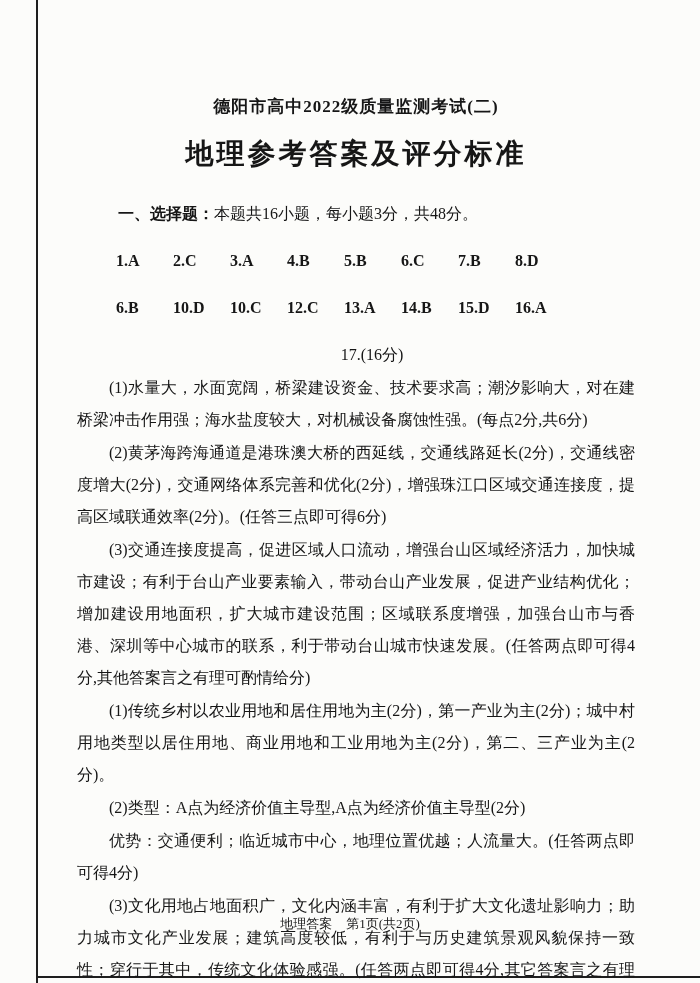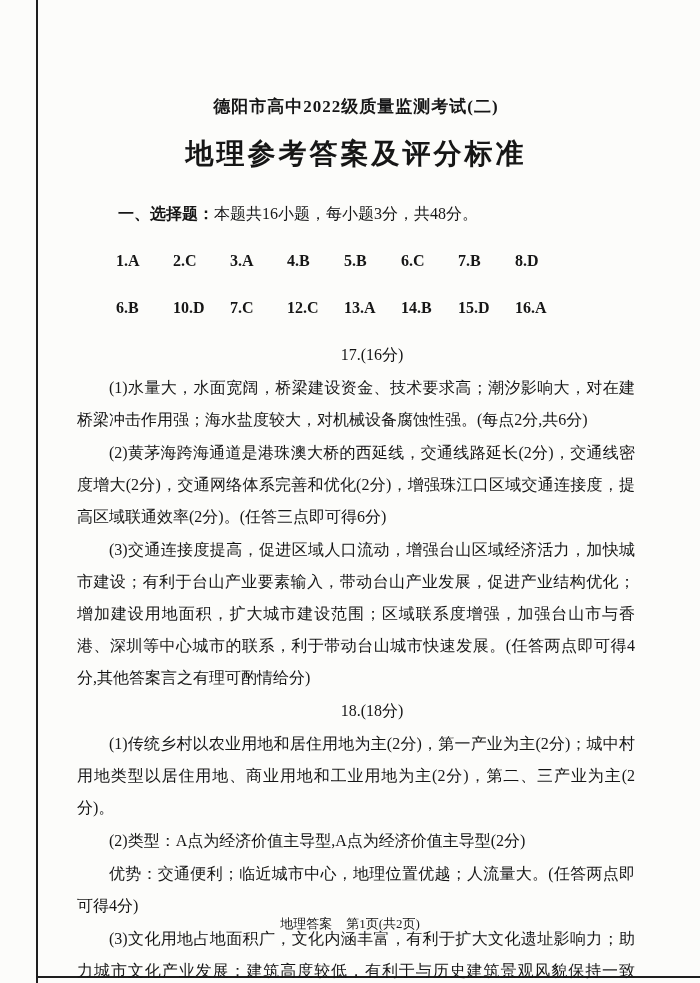--- a/index.html
+++ b/index.html
@@ -90,33 +90,32 @@
 
     <div class="body-block">
 
       <p class="line"><span class="heading-label">一、选择题：</span><span>本题共16小题，每小题3分，共48分。</span></p>
 
       <p class="line answers-row">
         <span class="ans">1.A</span><span class="ans">2.C</span><span class="ans">3.A</span><span class="ans">4.B</span><span class="ans">5.B</span><span class="ans">6.C</span><span class="ans">7.B</span><span class="ans">8.D</span>
       </p>
 
       <p class="line answers-row">
-        <span class="ans">6.B</span><span class="ans">10.D</span><span class="ans">7.C</span><span class="ans">12.C</span><span class="ans">13.A</span><span class="ans">14.B</span><span class="ans">15.D</span><span class="ans">16.A</span>
+        <span class="ans">6.B</span><span class="ans">10.D</span><span class="ans">10.C</span><span class="ans">12.C</span><span class="ans">13.A</span><span class="ans">14.B</span><span class="ans">15.D</span><span class="ans">16.A</span>
       </p>
 
 
       <p class="q-title">17.(16分)</p>
 
       <p class="para">(1)水量大，水面宽阔，桥梁建设资金、技术要求高；潮汐影响大，对在建桥梁冲击作用强；海水盐度较大，对机械设备腐蚀性强。(每点2分,共6分)</p>
 
       <p class="para">(2)黄茅海跨海通道是港珠澳大桥的西延线，交通线路延长(2分)，交通线密度增大(2分)，交通网络体系完善和优化(2分)，增强珠江口区域交通连接度，提高区域联通效率(2分)。(任答三点即可得6分)</p>
 
       <p class="para">(3)交通连接度提高，促进区域人口流动，增强台山区域经济活力，加快城市建设；有利于台山产业要素输入，带动台山产业发展，促进产业结构优化；增加建设用地面积，扩大城市建设范围；区域联系度增强，加强台山市与香港、深圳等中心城市的联系，利于带动台山城市快速发展。(任答两点即可得4分,其他答案言之有理可酌情给分)</p>
 
-      <p class="q-title">18.(18分)</p>
 
       <p class="para">(1)传统乡村以农业用地和居住用地为主(2分)，第一产业为主(2分)；城中村用地类型以居住用地、商业用地和工业用地为主(2分)，第二、三产业为主(2分)。</p>
 
       <p class="para"><span>(2)</span><span class="inline-bold">类型：</span><span>A点为经济价值主导型,A点为经济价值主导型(2分)</span></p>
 
       <p class="para"><span class="inline-bold">优势：</span><span>交通便利；临近城市中心，地理位置优越；人流量大。(任答两点即可得4分)</span></p>
 
       <p class="para">(3)文化用地占地面积广，文化内涵丰富，有利于扩大文化遗址影响力；助力城市文化产业发展；建筑高度较低，有利于与历史建筑景观风貌保持一致性；穿行于其中，传统文化体验感强。(任答两点即可得4分,其它答案言之有理可酌情给分)</p>
 
     </div>

